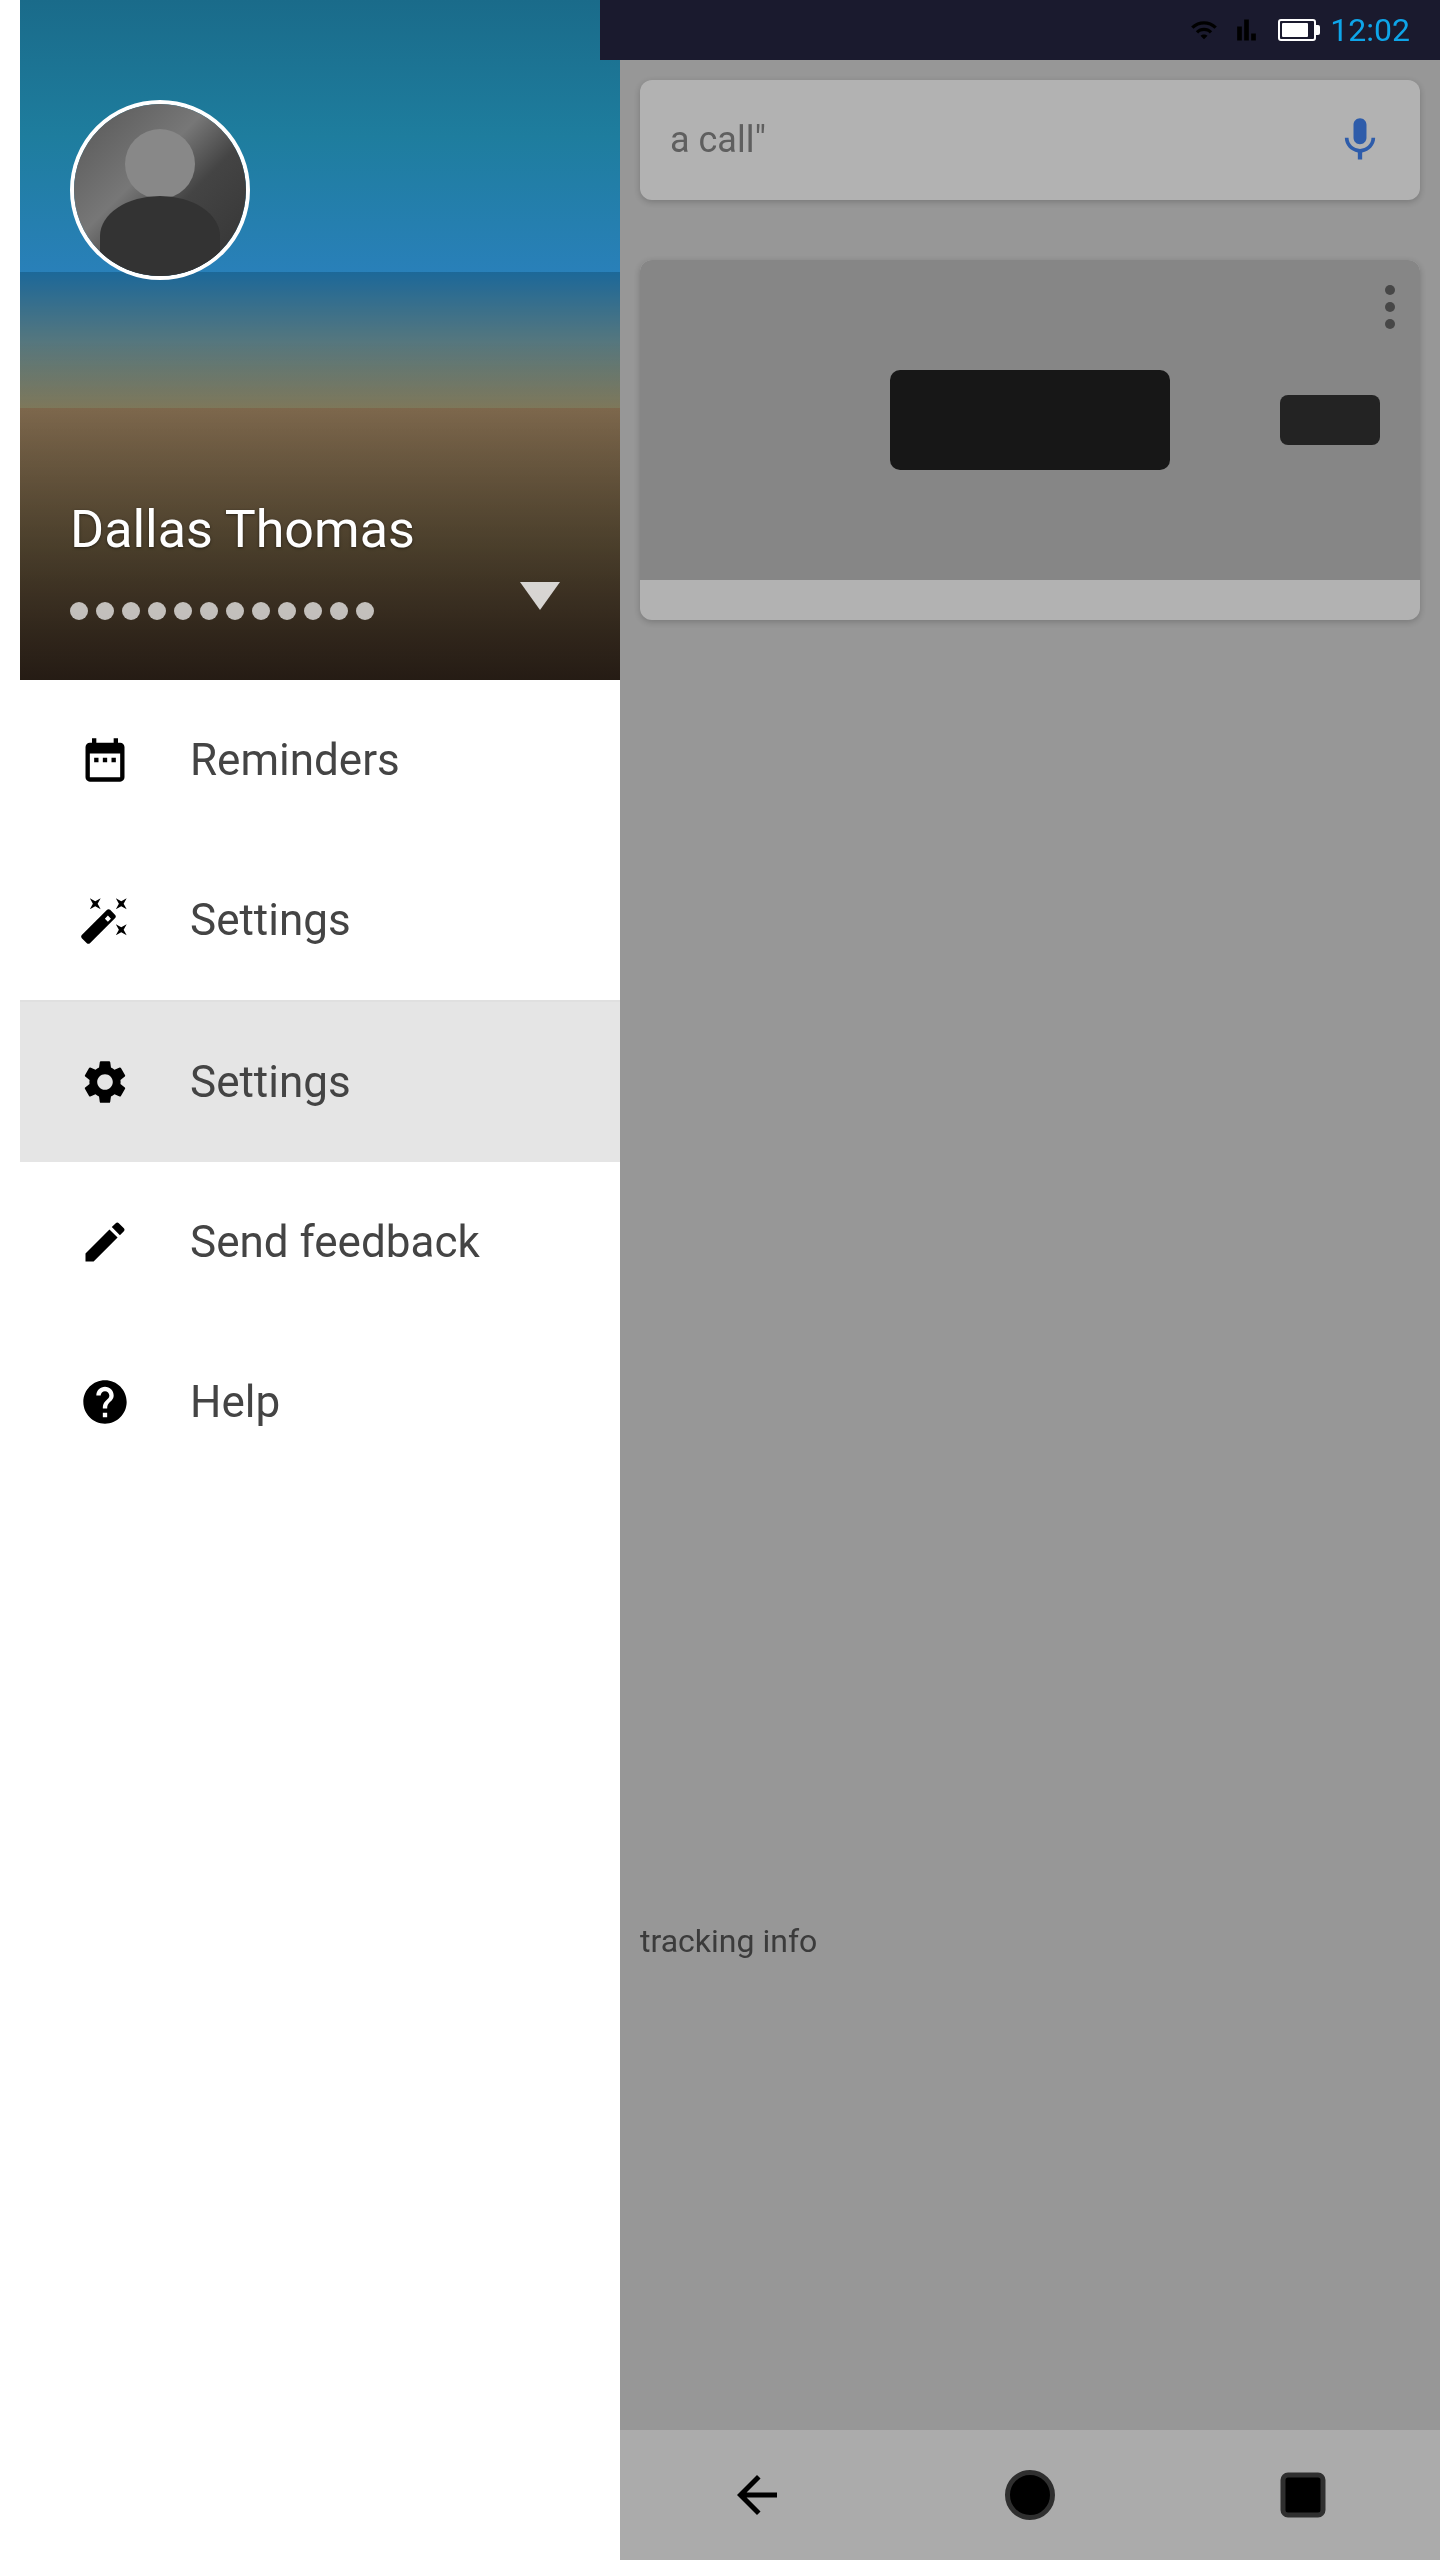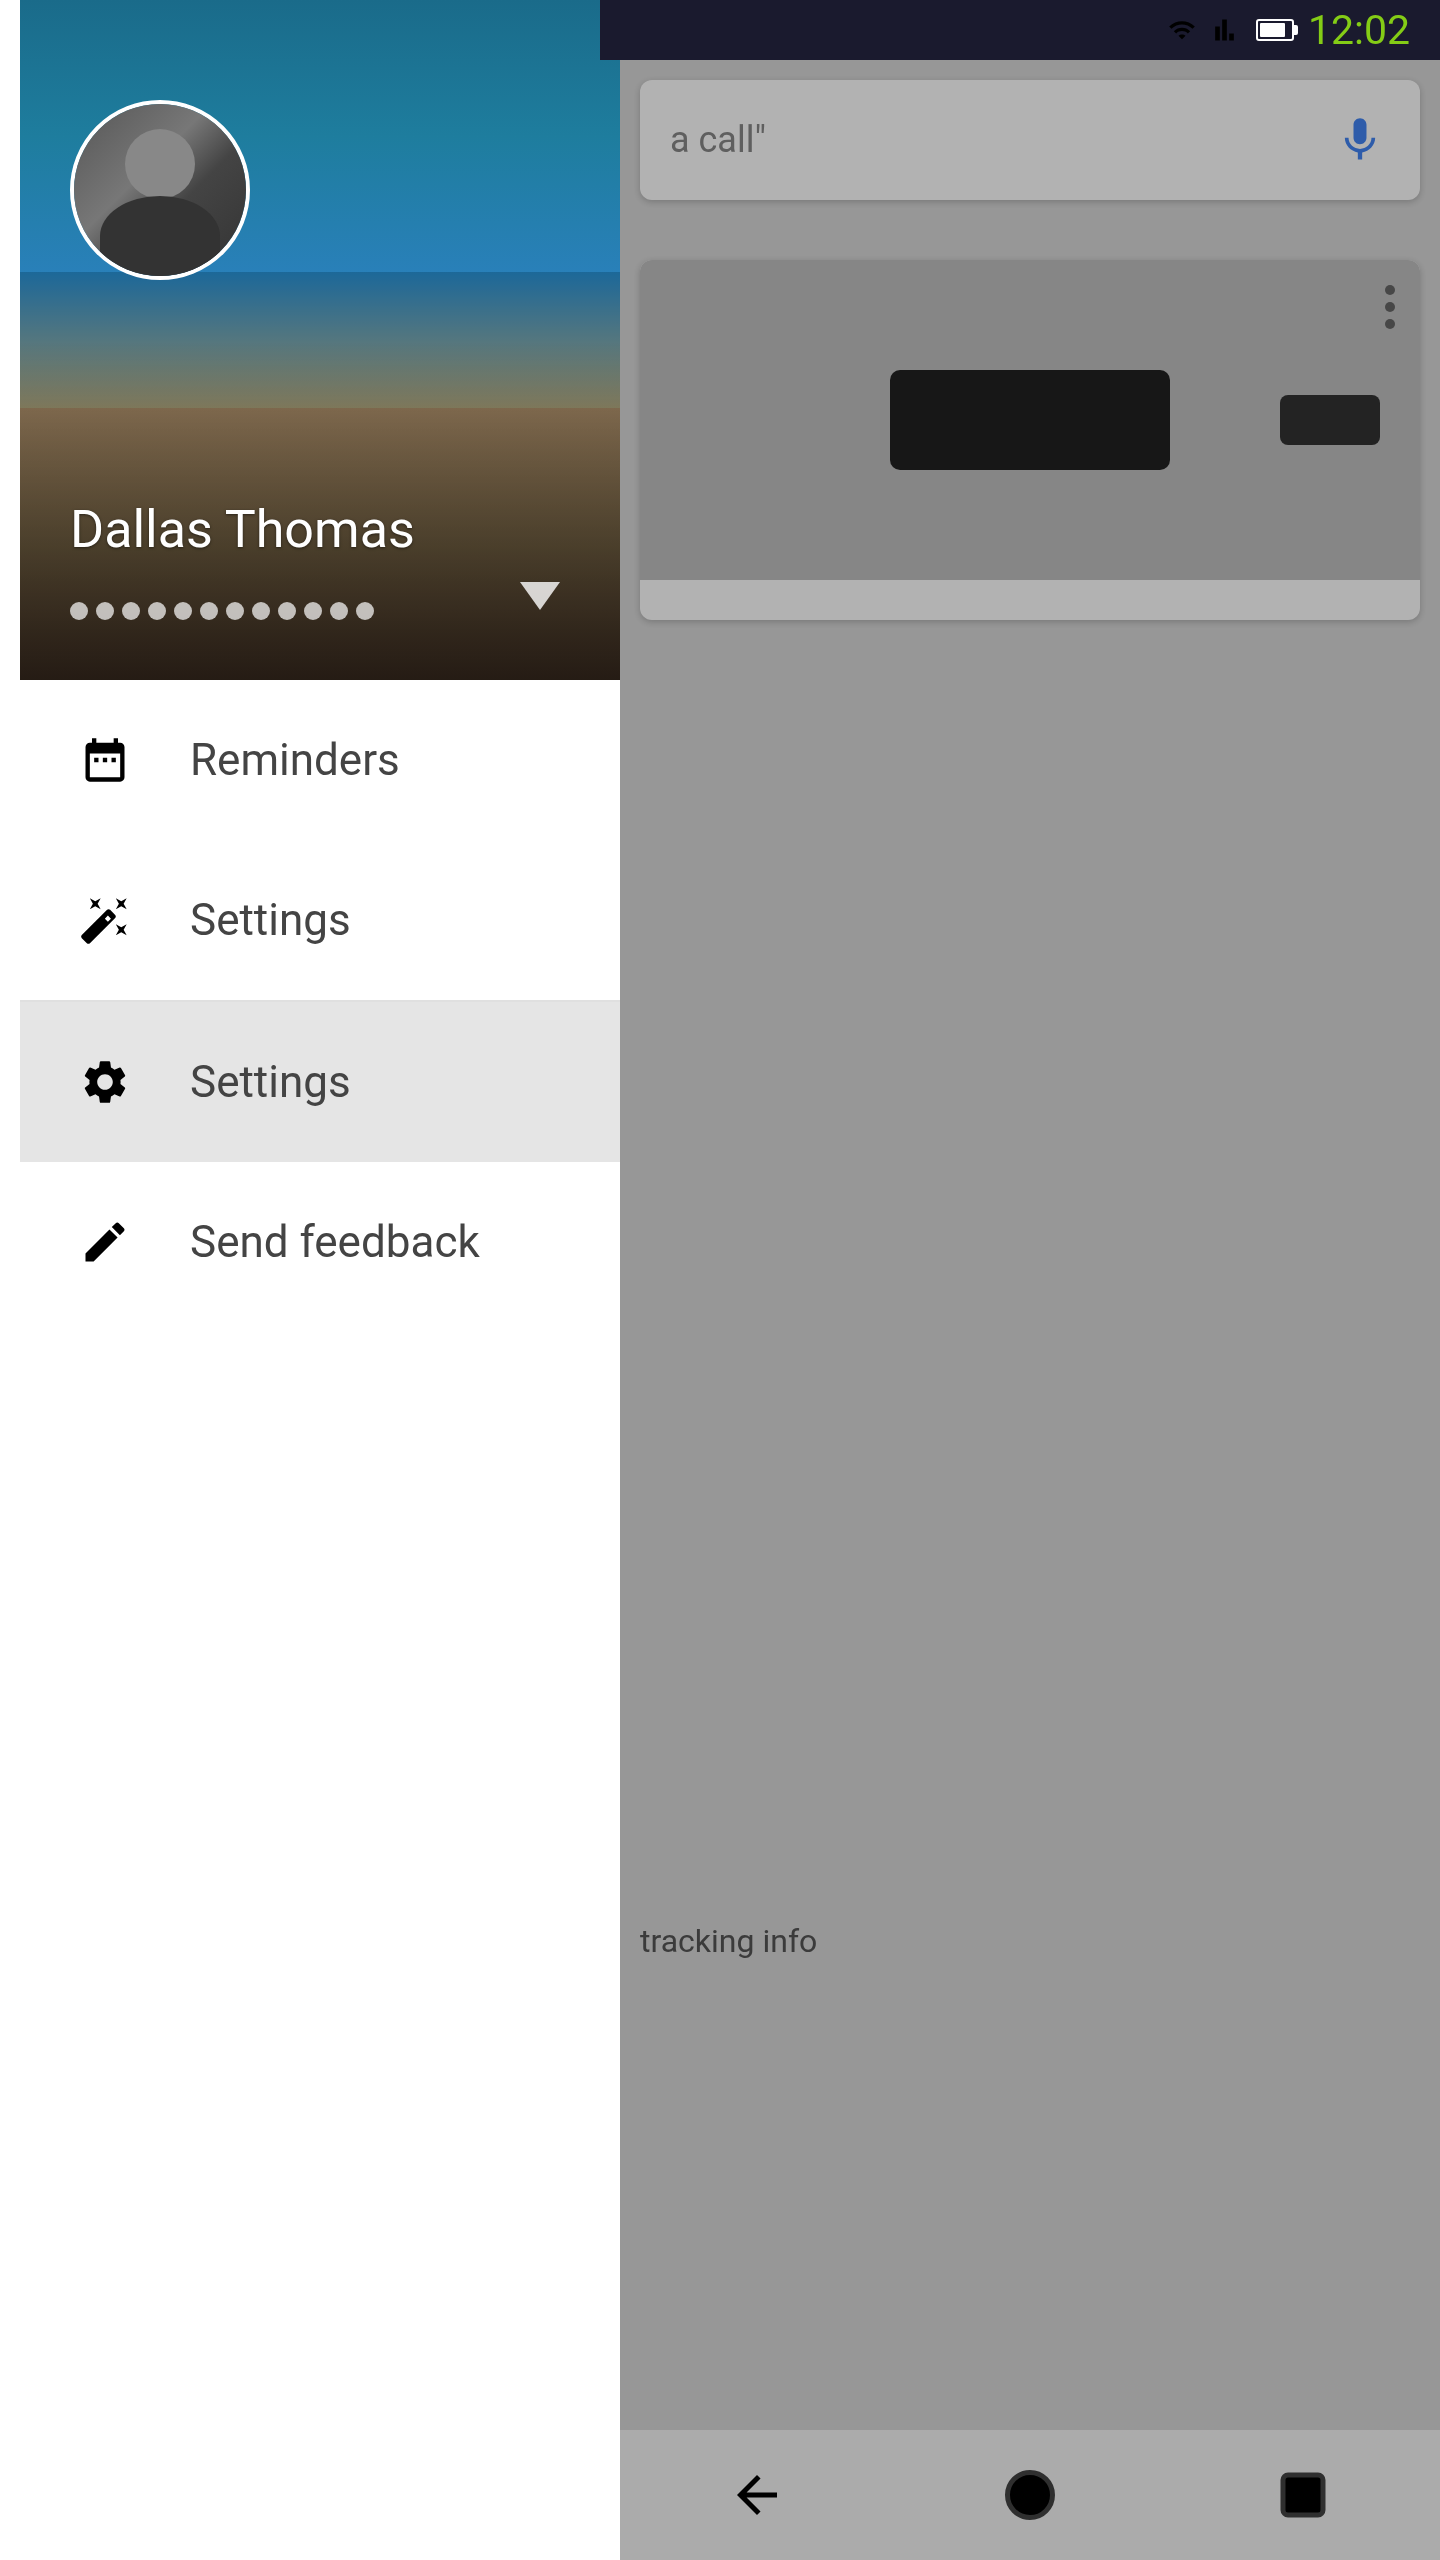--- a/index.html
+++ b/index.html
@@ -32,22 +32,22 @@
       z-index: 100;
     }
 
     .status-icons {
       display: flex;
       align-items: center;
       gap: 14px;
     }
 
     .status-time {
-      color: #84cc16;
-      font-size: 41px;
+      color: #0ea5e9;
+      font-size: 32px;
       font-weight: 400;
     }
 
     .wifi-icon {
       width: 36px;
       height: 28px;
     }
 
     .signal-icon {
       width: 28px;
@@ -480,20 +480,28 @@
 
     <div class="menu-item">
       <div class="menu-icon">
         <svg viewBox="0 0 24 24" width="52" height="52" fill="#616161">
           <path d="M3 17.25V21h3.75L17.81 9.94l-3.75-3.75L3 17.25zM20.71 7.04c.39-.39.39-1.02 0-1.41l-2.34-2.34c-.39-.39-1.02-.39-1.41 0l-1.83 1.83 3.75 3.75 1.83-1.83z"></path>
         </svg>
       </div>
       <span class="menu-label">Send feedback</span>
     </div>
 
+    <div class="menu-item">
+      <div class="menu-icon">
+        <svg viewBox="0 0 24 24" width="52" height="52" fill="#616161">
+          <path d="M12 2C6.48 2 2 6.48 2 12s4.48 10 10 10 10-4.48 10-10S17.52 2 12 2zm1 17h-2v-2h2v2zm2.07-7.75l-.9.92C13.45 12.9 13 13.5 13 15h-2v-.5c0-1.1.45-2.1 1.17-2.83l1.24-1.26c.37-.36.59-.86.59-1.41 0-1.1-.9-2-2-2s-2 .9-2 2H8c0-2.21 1.79-4 4-4s4 1.79 4 4c0 .88-.36 1.68-.93 2.25z"></path>
+        </svg>
+      </div>
+      <span class="menu-label">Help</span>
+    </div>
 
   </div>
 </div>
 
 <div class="right-panel">
 
   <div class="search-bar" style="top:80px;">
     <span class="search-text">a call"</span>
     <div class="mic-icon">
       <svg viewBox="0 0 24 24" width="52" height="52">

